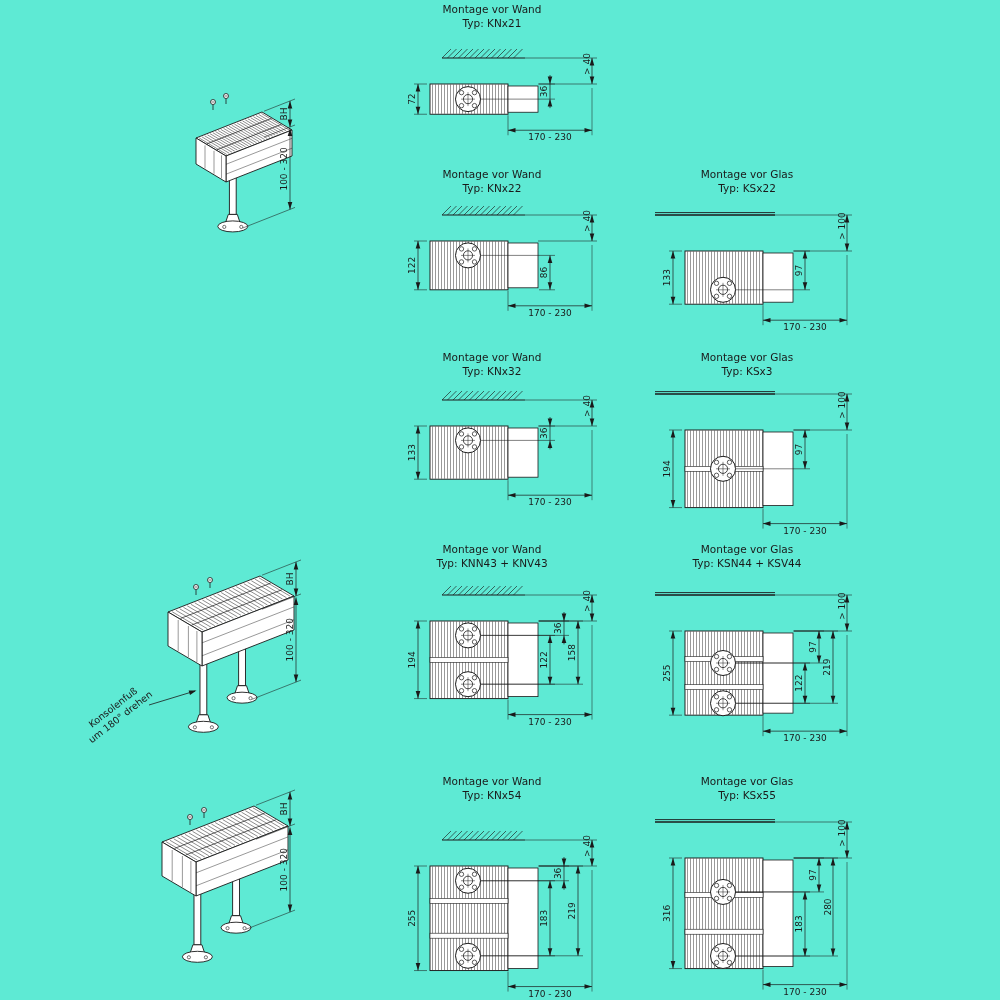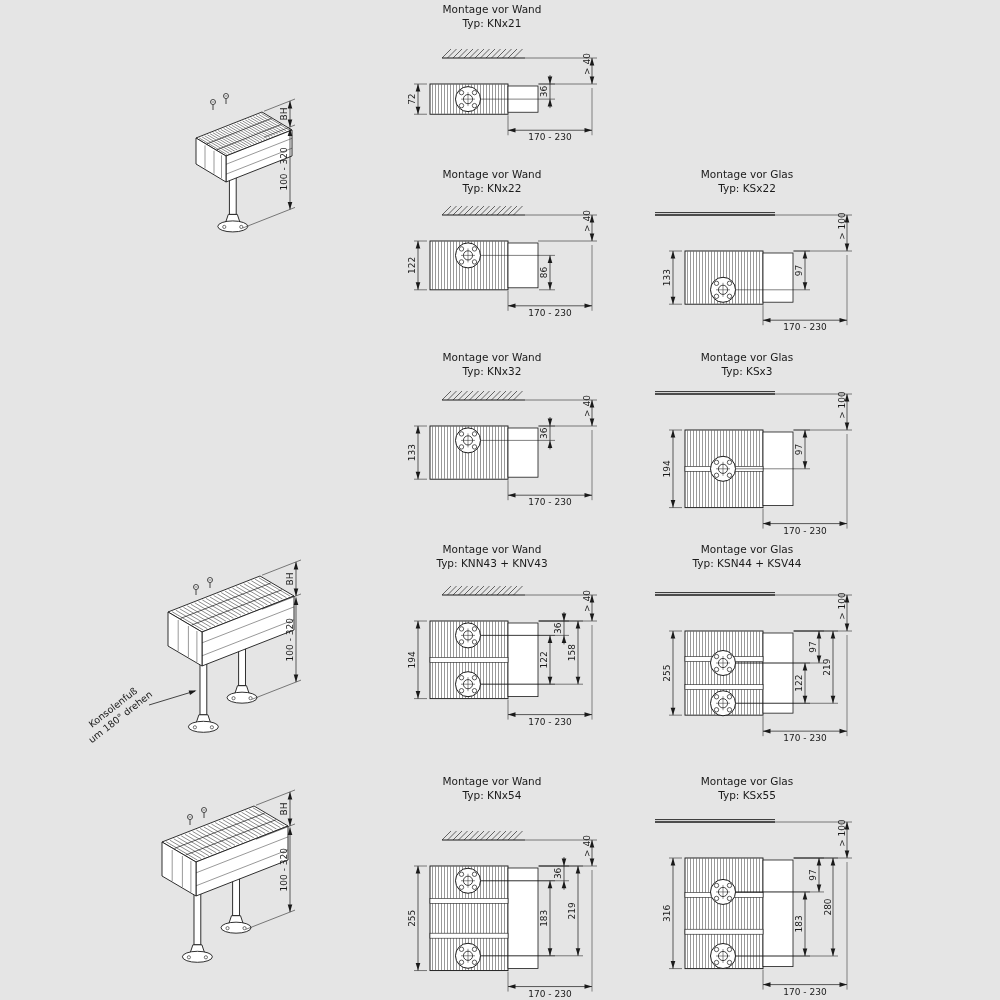--- a/index.html
+++ b/index.html
@@ -1,16 +1,16 @@
 <!DOCTYPE html>
 <html><head>
 <meta charset="utf-8">
 <style>
   html,body{margin:0;padding:0;background:#ffffff;}
-  .canvas{position:relative;width:1000px;height:1000px;background:#e5e5e5;overflow:hidden;
+  .canvas{position:relative;width:1000px;height:1000px;background:#5eead4;overflow:hidden;
           font-family:"DejaVu Sans","Liberation Sans",sans-serif;}
   svg{position:absolute;left:0;top:0;}
   text{font-family:"DejaVu Sans","Liberation Sans",sans-serif;}
 </style>
 </head>
 <body>
 
 <div class="canvas">
   <svg id="fig" width="1000" height="1000" viewBox="0 0 1000 1000">
       <g transform="translate(370 0)">

